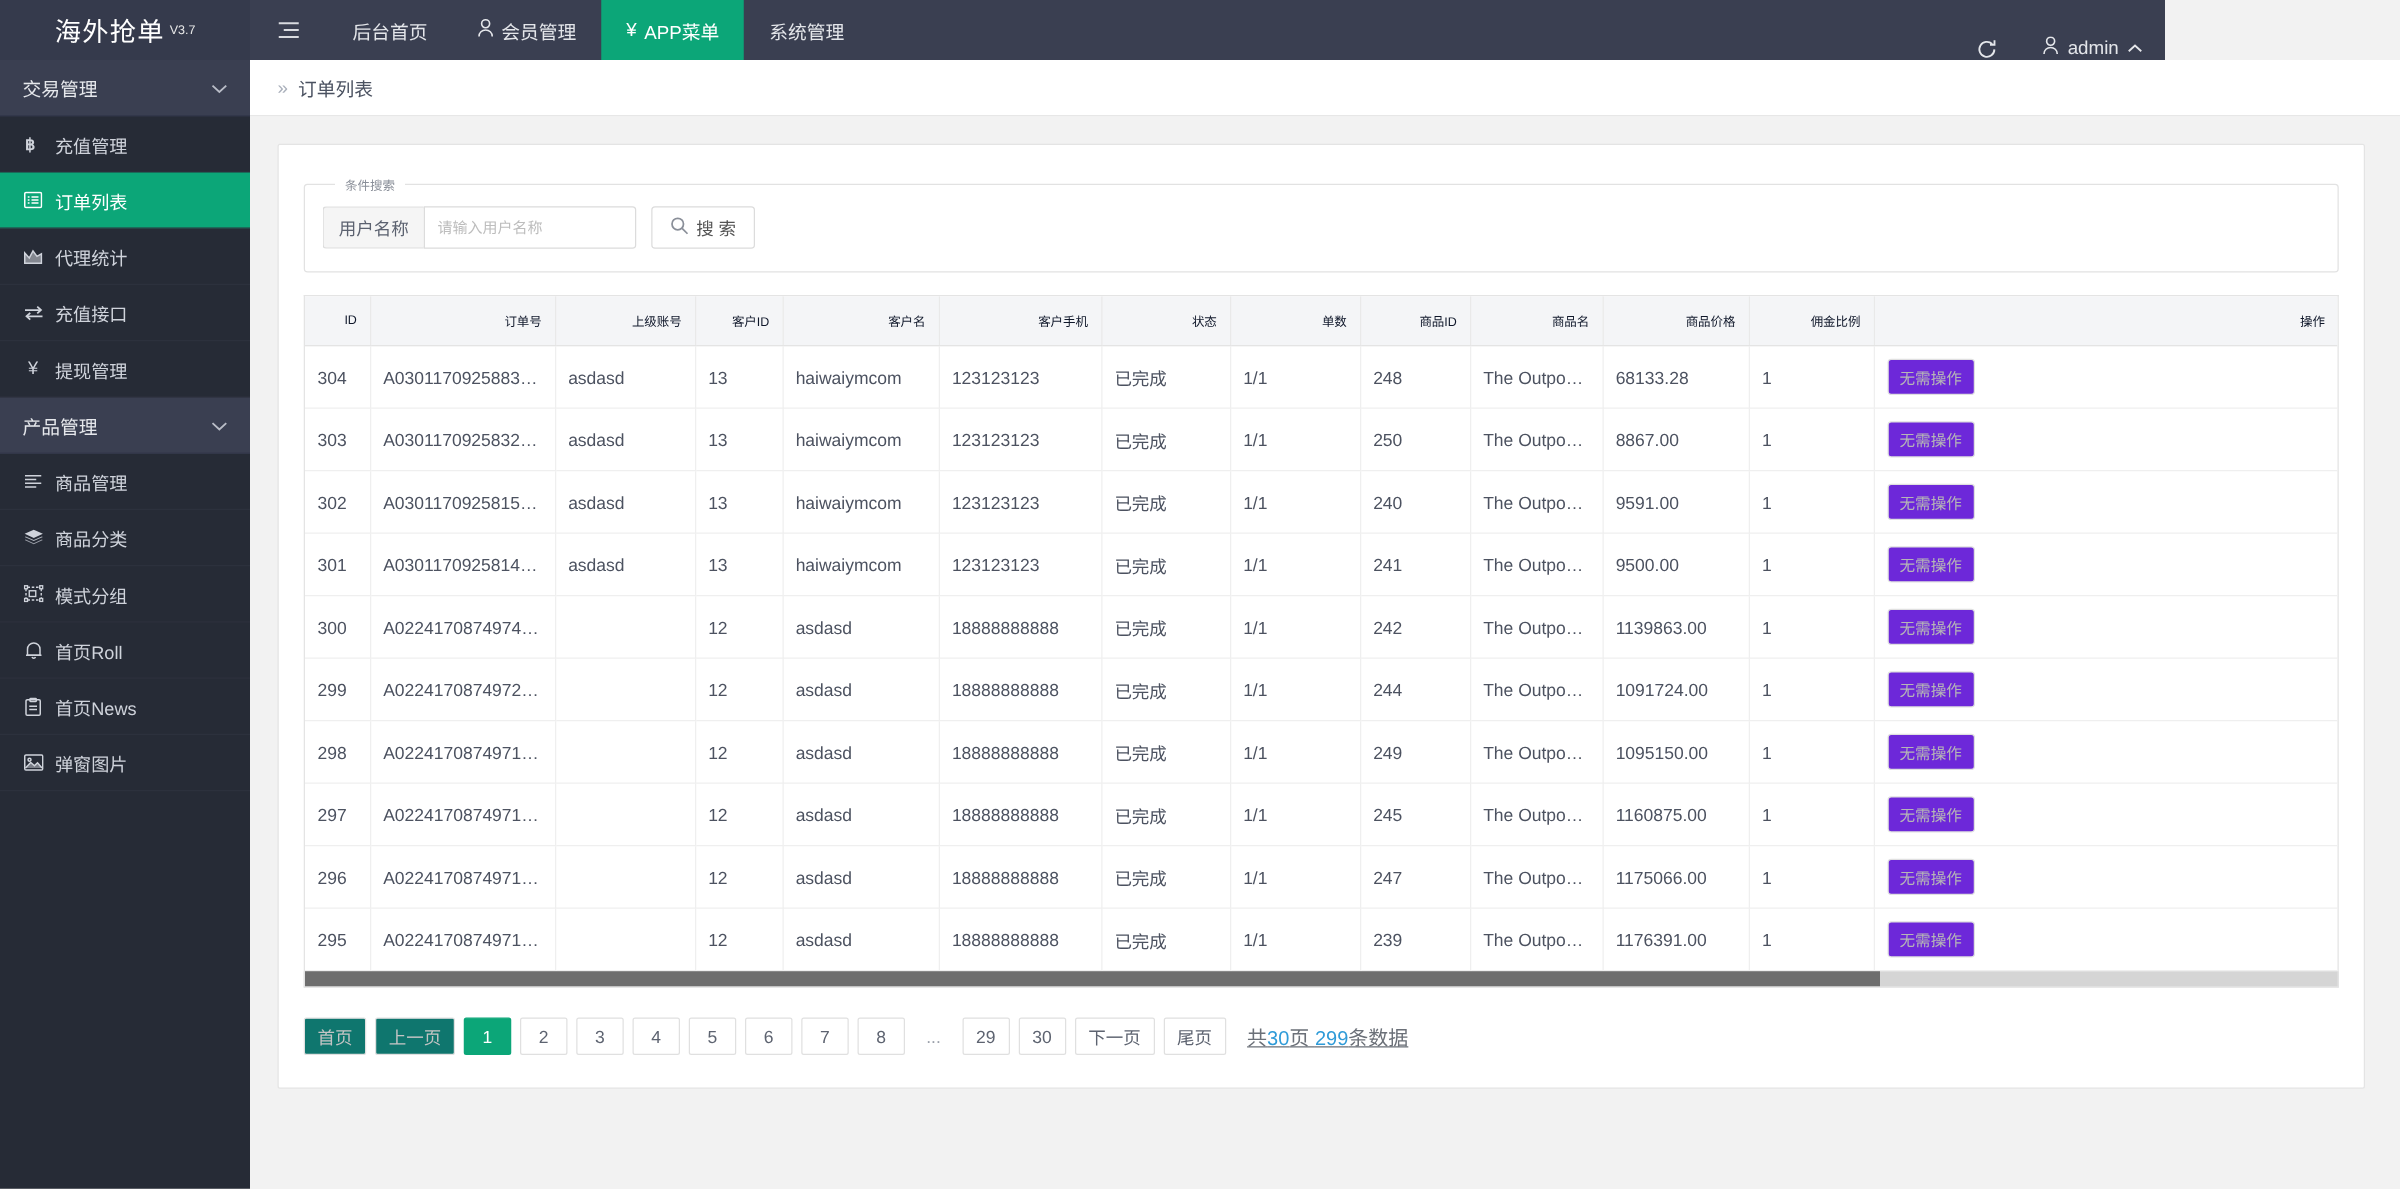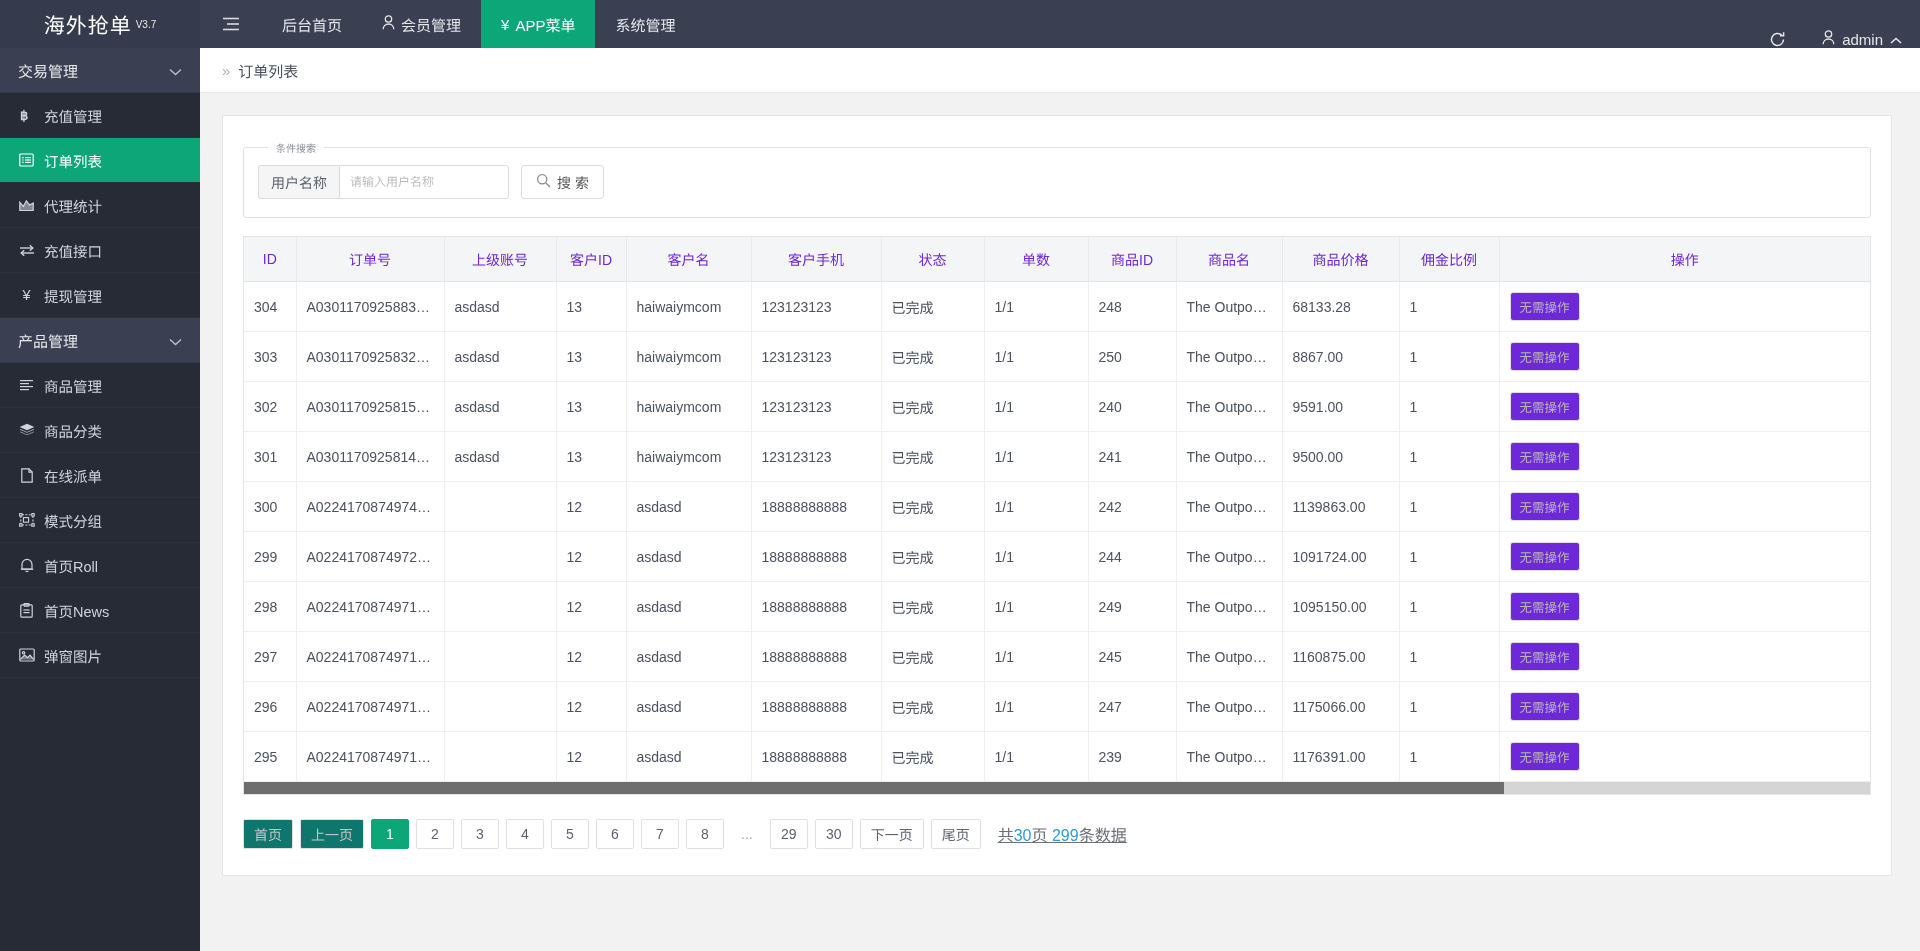--- a/index.html
+++ b/index.html
@@ -10,21 +10,21 @@
     overflow: hidden;
     font-family: "Liberation Sans", "DejaVu Sans", sans-serif;
     font-size: 14px;
     color: #333;
     background: #f2f2f2;
   }
 
   
   .topbar {
     position: absolute; top: 0; left: 0;
-    width: 1920px; height: 48px;
+    width: 1732px; height: 48px;
     background: #3a3f51;
     display: flex; align-items: stretch;
     z-index: 30;
   }
   .brand {
     width: 200px; min-width: 200px;
     background: #353a4c;
     display: flex; align-items: center; justify-content: center;
     color: #fff;
     position: relative;
@@ -143,23 +143,23 @@
     margin-top: 18px;
     border: 1px solid #e4e4e4;
     border-bottom: none;
     overflow: hidden;
     position: relative;
   }
   table.grid { width: 100%; border-collapse: collapse; table-layout: fixed; }
   table.grid th {
     background: #f4f5f7;
     font-weight: normal;
-    color: #6d28d9;
-    font-size: 14px;
-    text-align: center;
+    color: #0f172a;
+    font-size: 10px;
+    text-align: right;
     padding: 12px 10px;
     border-right: 1px solid #e9e9e9;
     border-bottom: 1px solid #e4e4e4;
     white-space: nowrap;
   }
   table.grid td {
     padding: 10px;
     border-right: 1px solid #efefef;
     border-bottom: 1px solid #efefef;
     font-size: 14px;
@@ -346,29 +346,20 @@
     <span class="ico">
       <svg width="16" height="14" viewBox="0 0 16 14" fill="currentColor">
         <polygon points="8,0.7 15.3,4 8,7.3 0.7,4"></polygon>
         <polygon points="8,9 14.4,6.1 15.3,6.5 8,9.8 0.7,6.5 1.6,6.1" opacity="0.85"></polygon>
         <polygon points="8,11.5 14.4,8.6 15.3,9 8,12.3 0.7,9 1.6,8.6" opacity="0.7"></polygon>
       </svg>
     </span>
     <span>商品分类</span>
   </div>
 
-  <div class="side-item">
-    <span class="ico">
-      <svg width="12" height="15" viewBox="0 0 12 15" fill="none" stroke="currentColor" stroke-width="1.2">
-        <path d="M0.8 0.8h7.2l3.2 3.2v10.2H0.8z"></path>
-          <polyline points="8,0.8 8,4.2 11.2,4.2"></polyline>
-      </svg>
-    </span>
-    <span>在线派单</span>
-  </div>
 
   <div class="side-item">
     <span class="ico">
       <svg width="16" height="14" viewBox="0 0 16 14" fill="none" stroke="currentColor" stroke-width="1.1">
         <rect x="0.6" y="0.6" width="2.4" height="2.4"></rect>
           <rect x="12.8" y="0.6" width="2.4" height="2.4"></rect>
         <rect x="0.6" y="10.8" width="2.4" height="2.4"></rect>
           <rect x="12.8" y="10.8" width="2.4" height="2.4"></rect>
         <path d="M3 1.8h9.8M1.8 3v7.8M14 3v7.8M3 12h9.8" stroke-dasharray="2 1.4"></path>
         <rect x="4.4" y="4.6" width="5.2" height="4.6"></rect>

